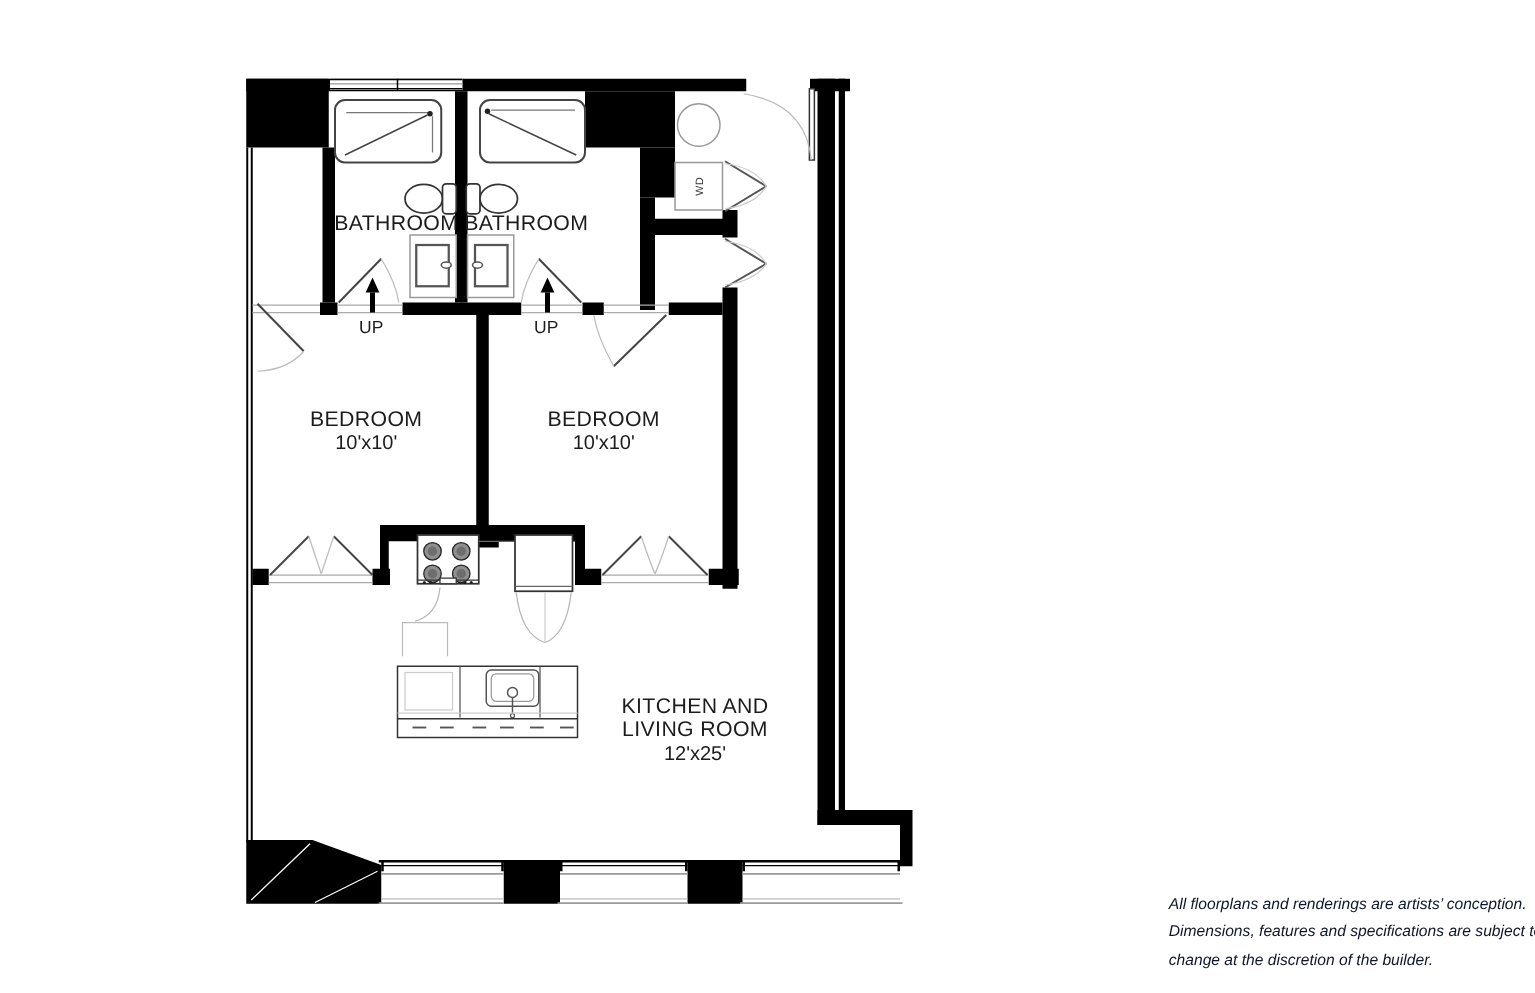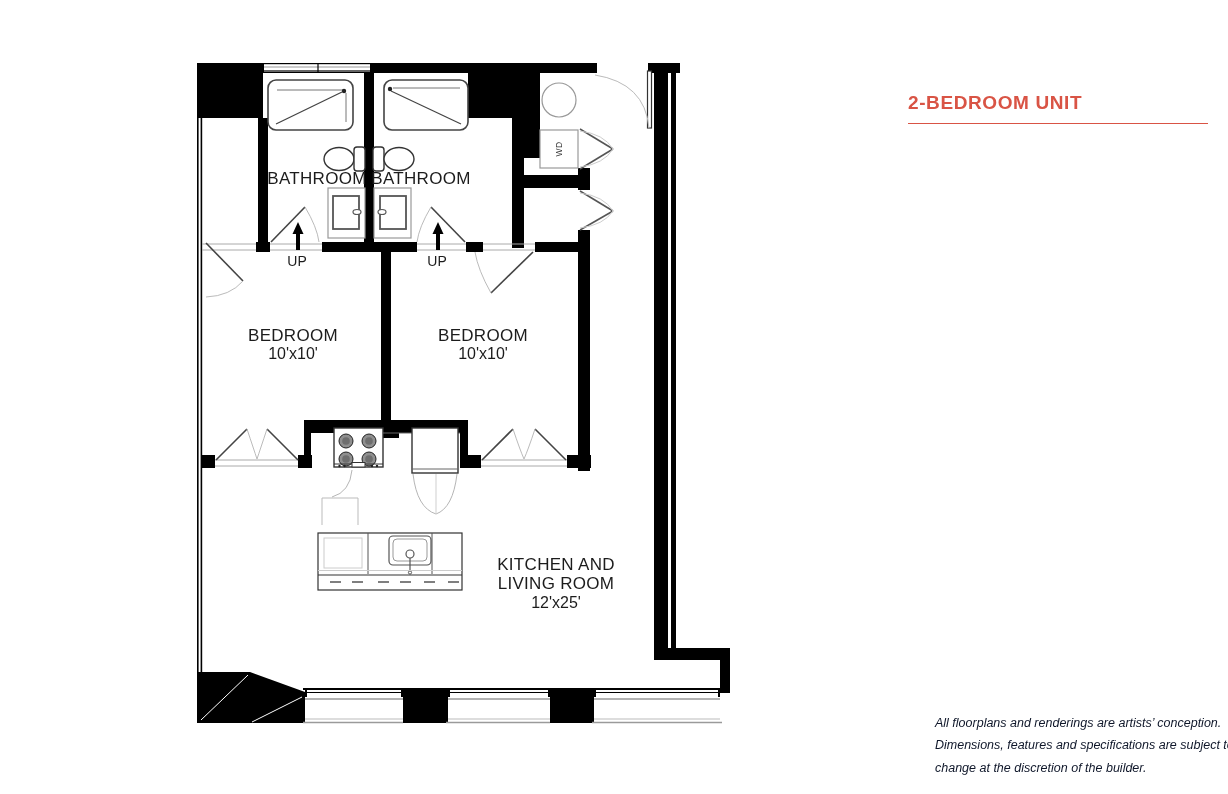--- a/index.html
+++ b/index.html
@@ -291,16 +291,15 @@
     <text class="room-label" x="483" y="341">BEDROOM</text>
     <text class="dim-label" x="483" y="359">10'x10'</text>
     <text class="room-label" x="556" y="570">KITCHEN AND</text>
     <text class="room-label" x="556" y="589">LIVING ROOM</text>
     <text class="dim-label" x="556" y="608">12'x25'</text>
   </g>
 </svg>
 </div>
 
 <div class="side-panel">
-  <h1 class="plan-title">2-BEDROOM UNIT</h1>
 </div>
 
 <div class="disclaimer">All floorplans and renderings are artists’ conception. Dimensions, features and specifications are subject to change at the discretion of the builder.</div>
 
 </body></html>

